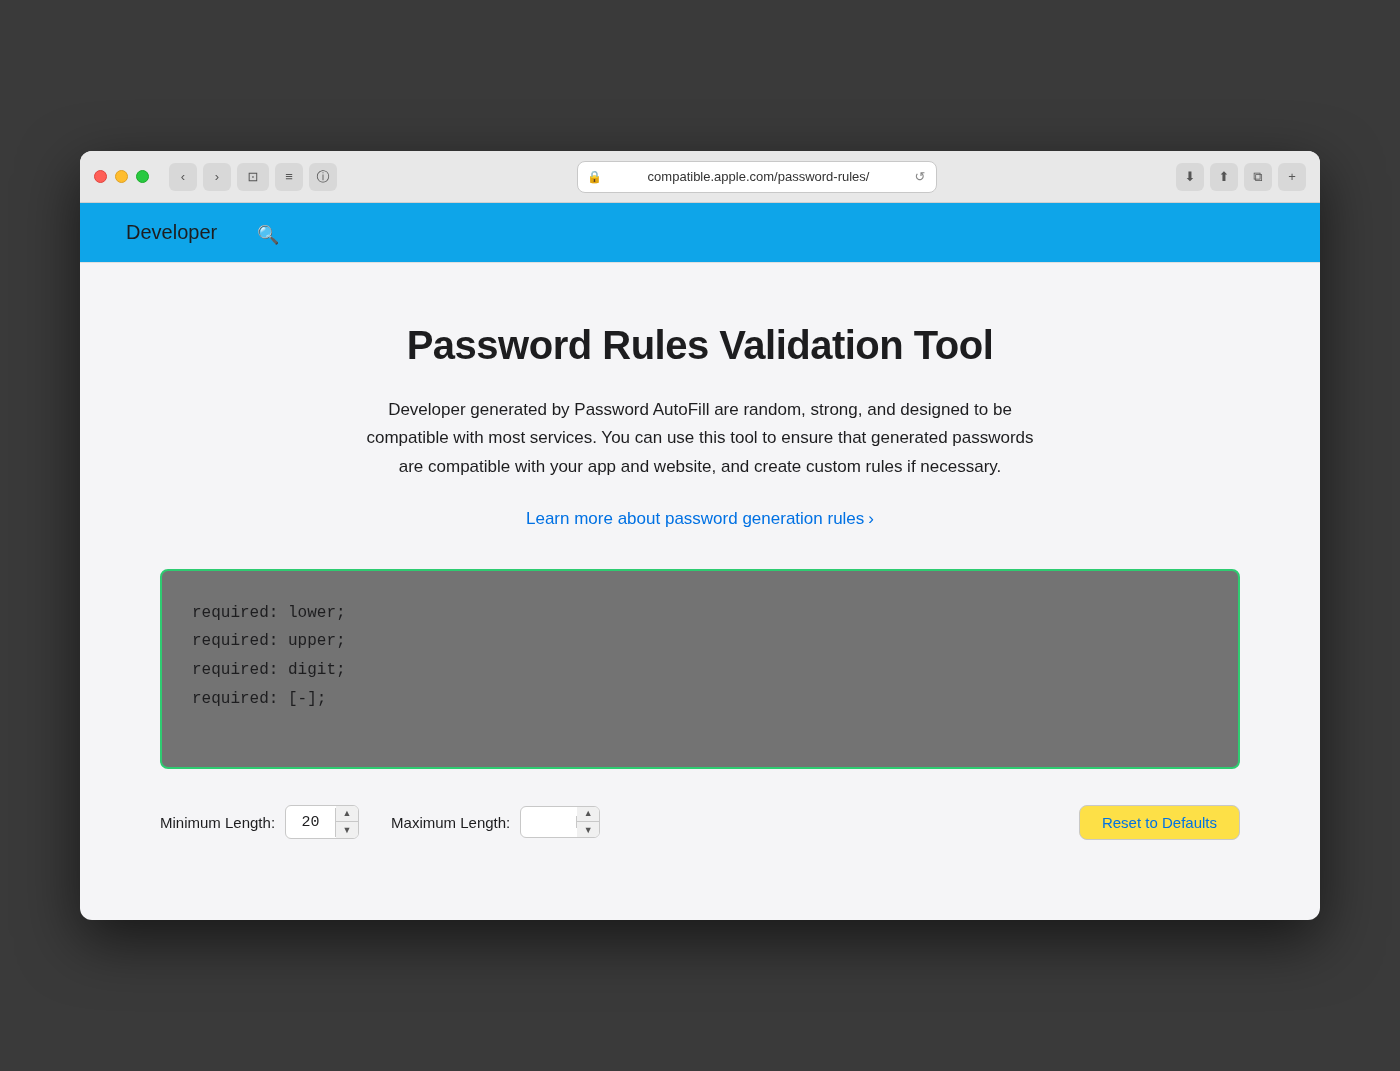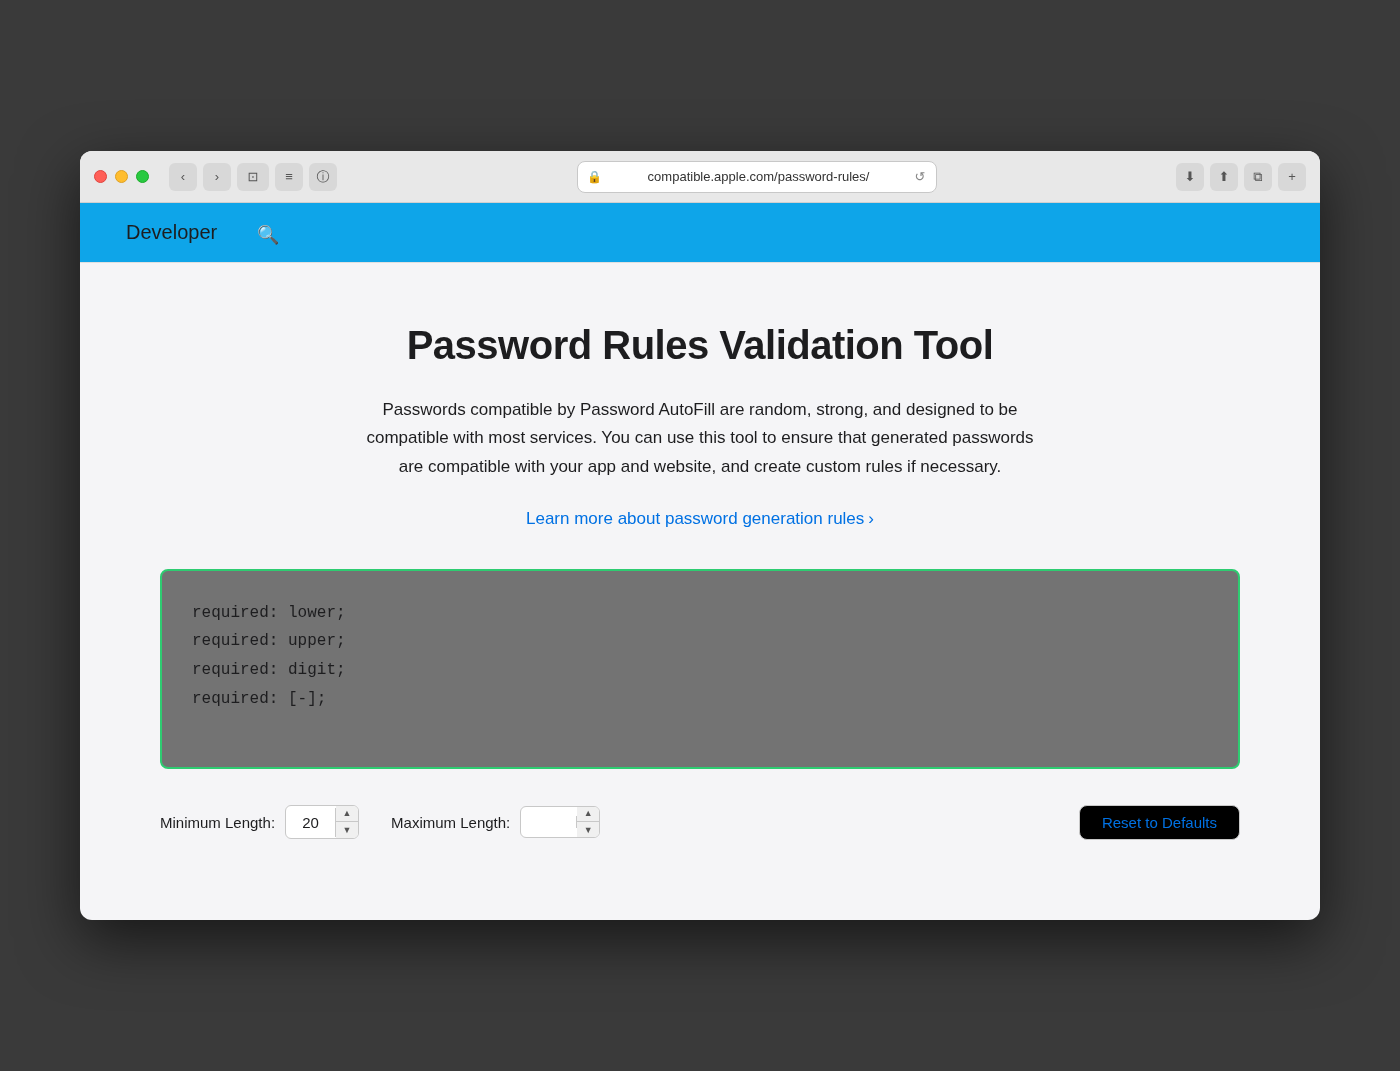--- a/index.html
+++ b/index.html
@@ -240,20 +240,21 @@
       background: #fff;
     }
 
     .stepper-value {
       padding: 6px 14px;
       font-size: 15px;
       color: #1d1d1f;
       min-width: 50px;
       text-align: center;
       border-right: 1px solid #c8c8c8;
+      font-family: Liberation Mono, monospace;
     }
 
     .stepper-buttons {
       display: flex;
       flex-direction: column;
     }
 
     .stepper-up, .stepper-down {
       background: #f0f0f0;
       border: none;
@@ -286,21 +287,21 @@
       padding: 6px 10px;
       font-size: 15px;
       color: #1d1d1f;
       border-right: 1px solid #c8c8c8;
       text-align: center;
     }
 
     .reset-button {
       margin-left: auto;
       padding: 8px 22px;
-      background: #000000;
+      background: #fde047;
       border: 1px solid #c8c8c8;
       border-radius: 8px;
       font-size: 15px;
       color: #0071e3;
       cursor: pointer;
       white-space: nowrap;
     }
   </style>
 </head>
 <body>
@@ -340,21 +341,21 @@
 
   <div class="navbar">
     <span class="apple-logo"></span>
     <span class="brand">Developer</span>
     <span class="nav-search">🔍</span>
   </div>
 
   <div class="main-content">
     <h1 class="page-title">Password Rules Validation Tool</h1>
 
-    <p class="page-description">Passwords compatible by Password AutoFill are random, strong, and designed to be compatible with most services. You can use this tool to ensure that generated passwords are compatible with your app and website, and create custom rules if necessary.</p>
+    <p class="page-description">Developer generated by Password AutoFill are random, strong, and designed to be compatible with most services. You can use this tool to ensure that generated passwords are compatible with your app and website, and create custom rules if necessary.</p>
 
     <a class="learn-more-link">
       <span>Learn more about password generation rules</span>
       <span>›</span>
     </a>
 
     <div class="code-editor">
       <pre>required: lower;
 required: upper;
 required: digit;

